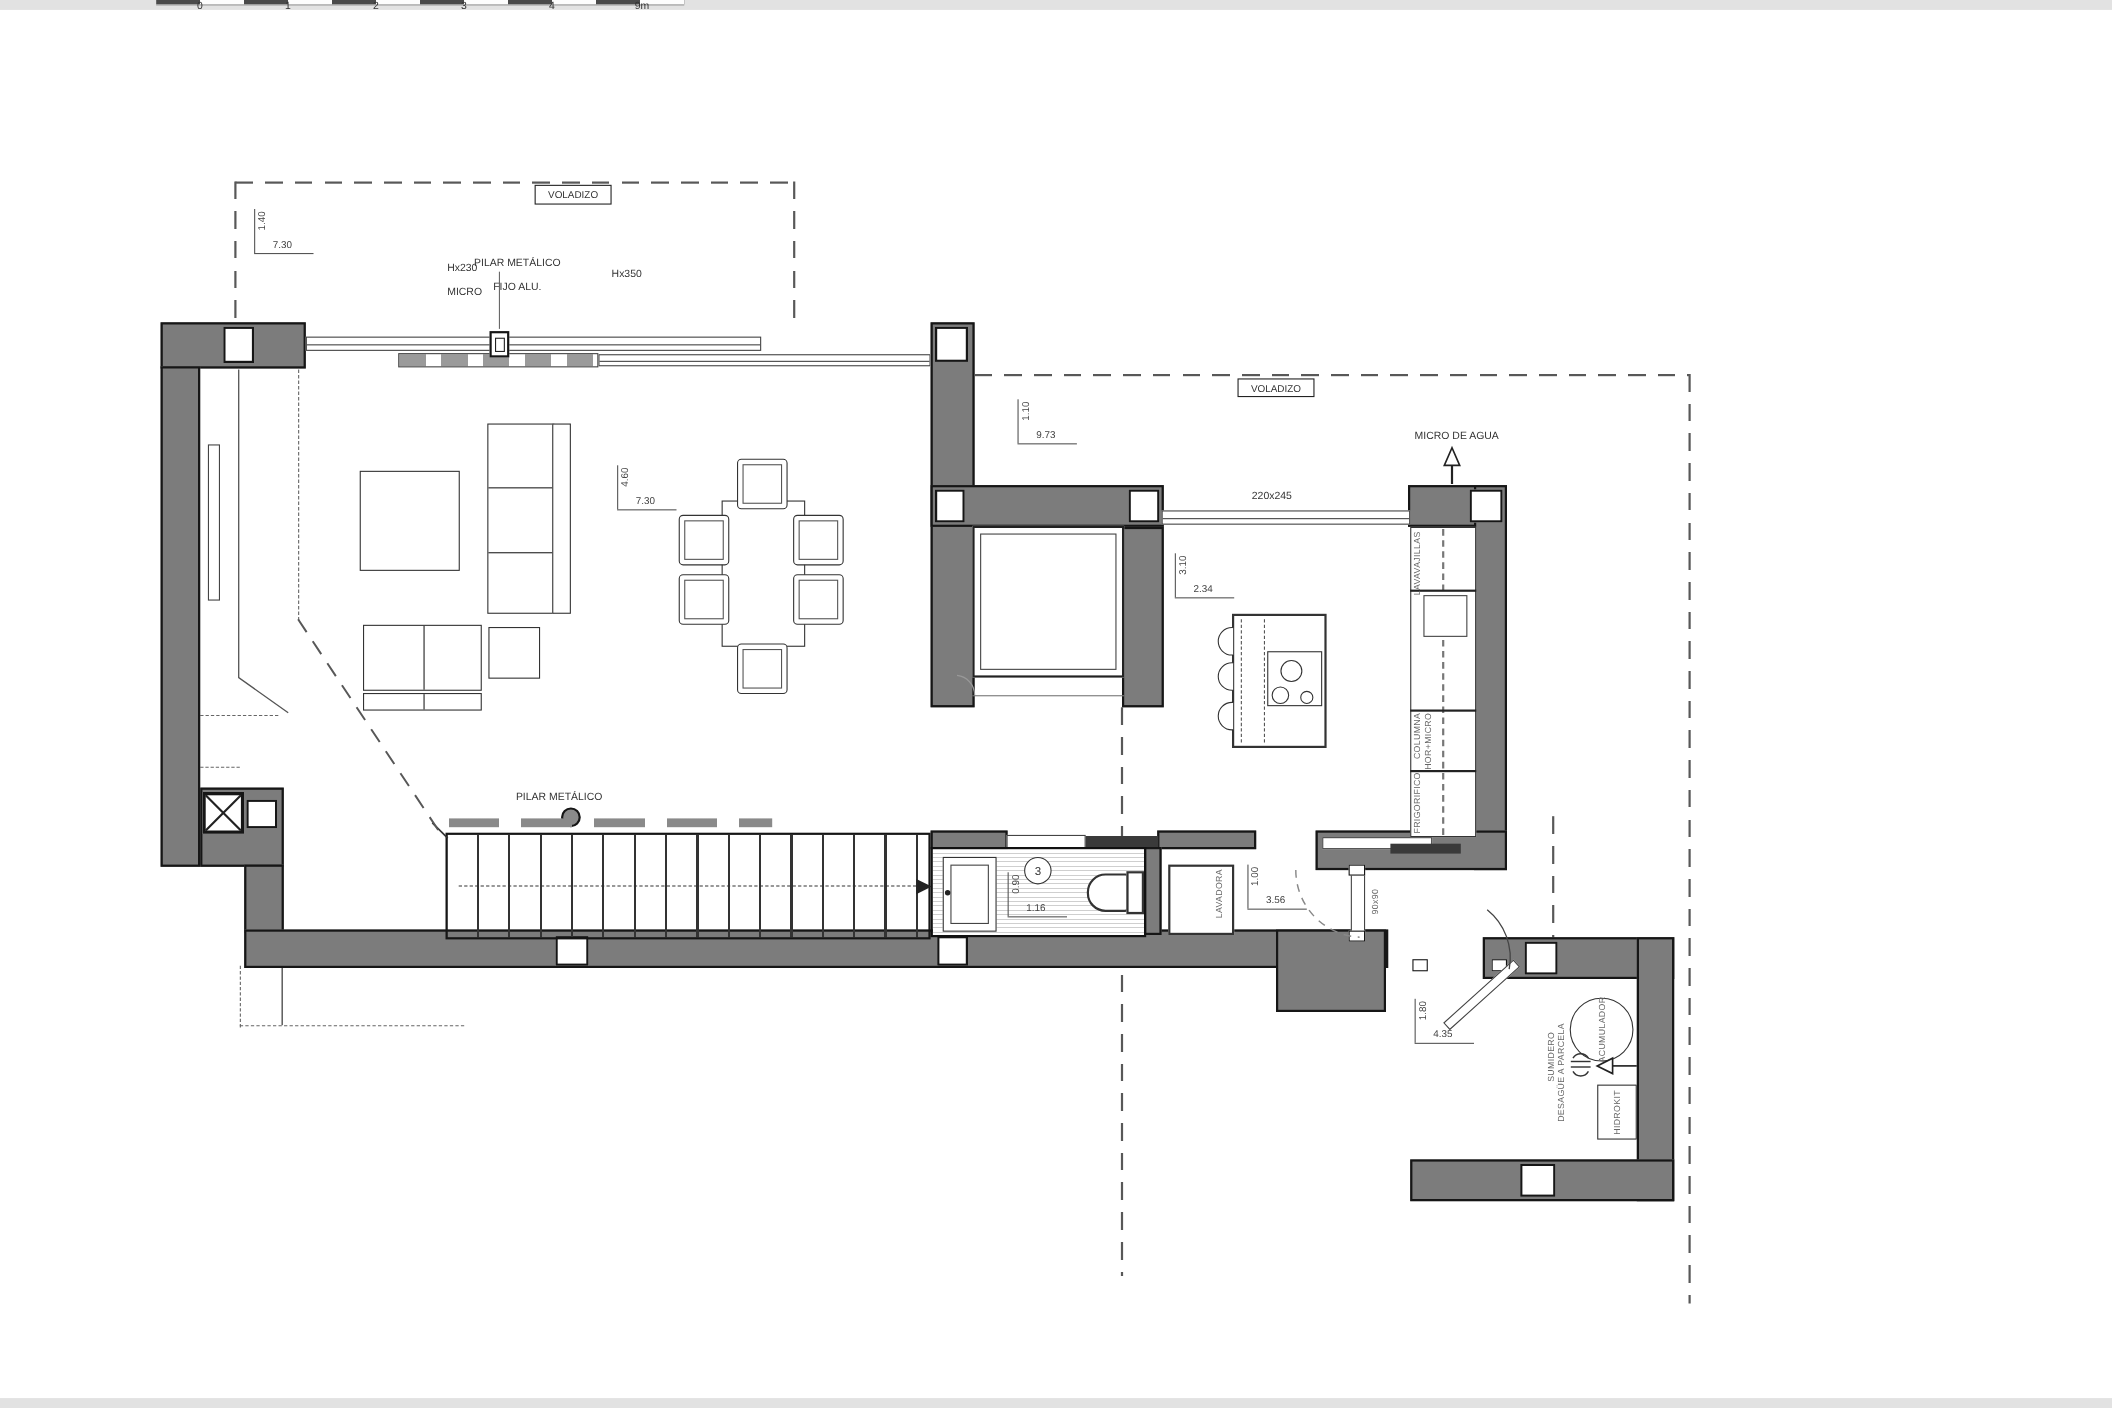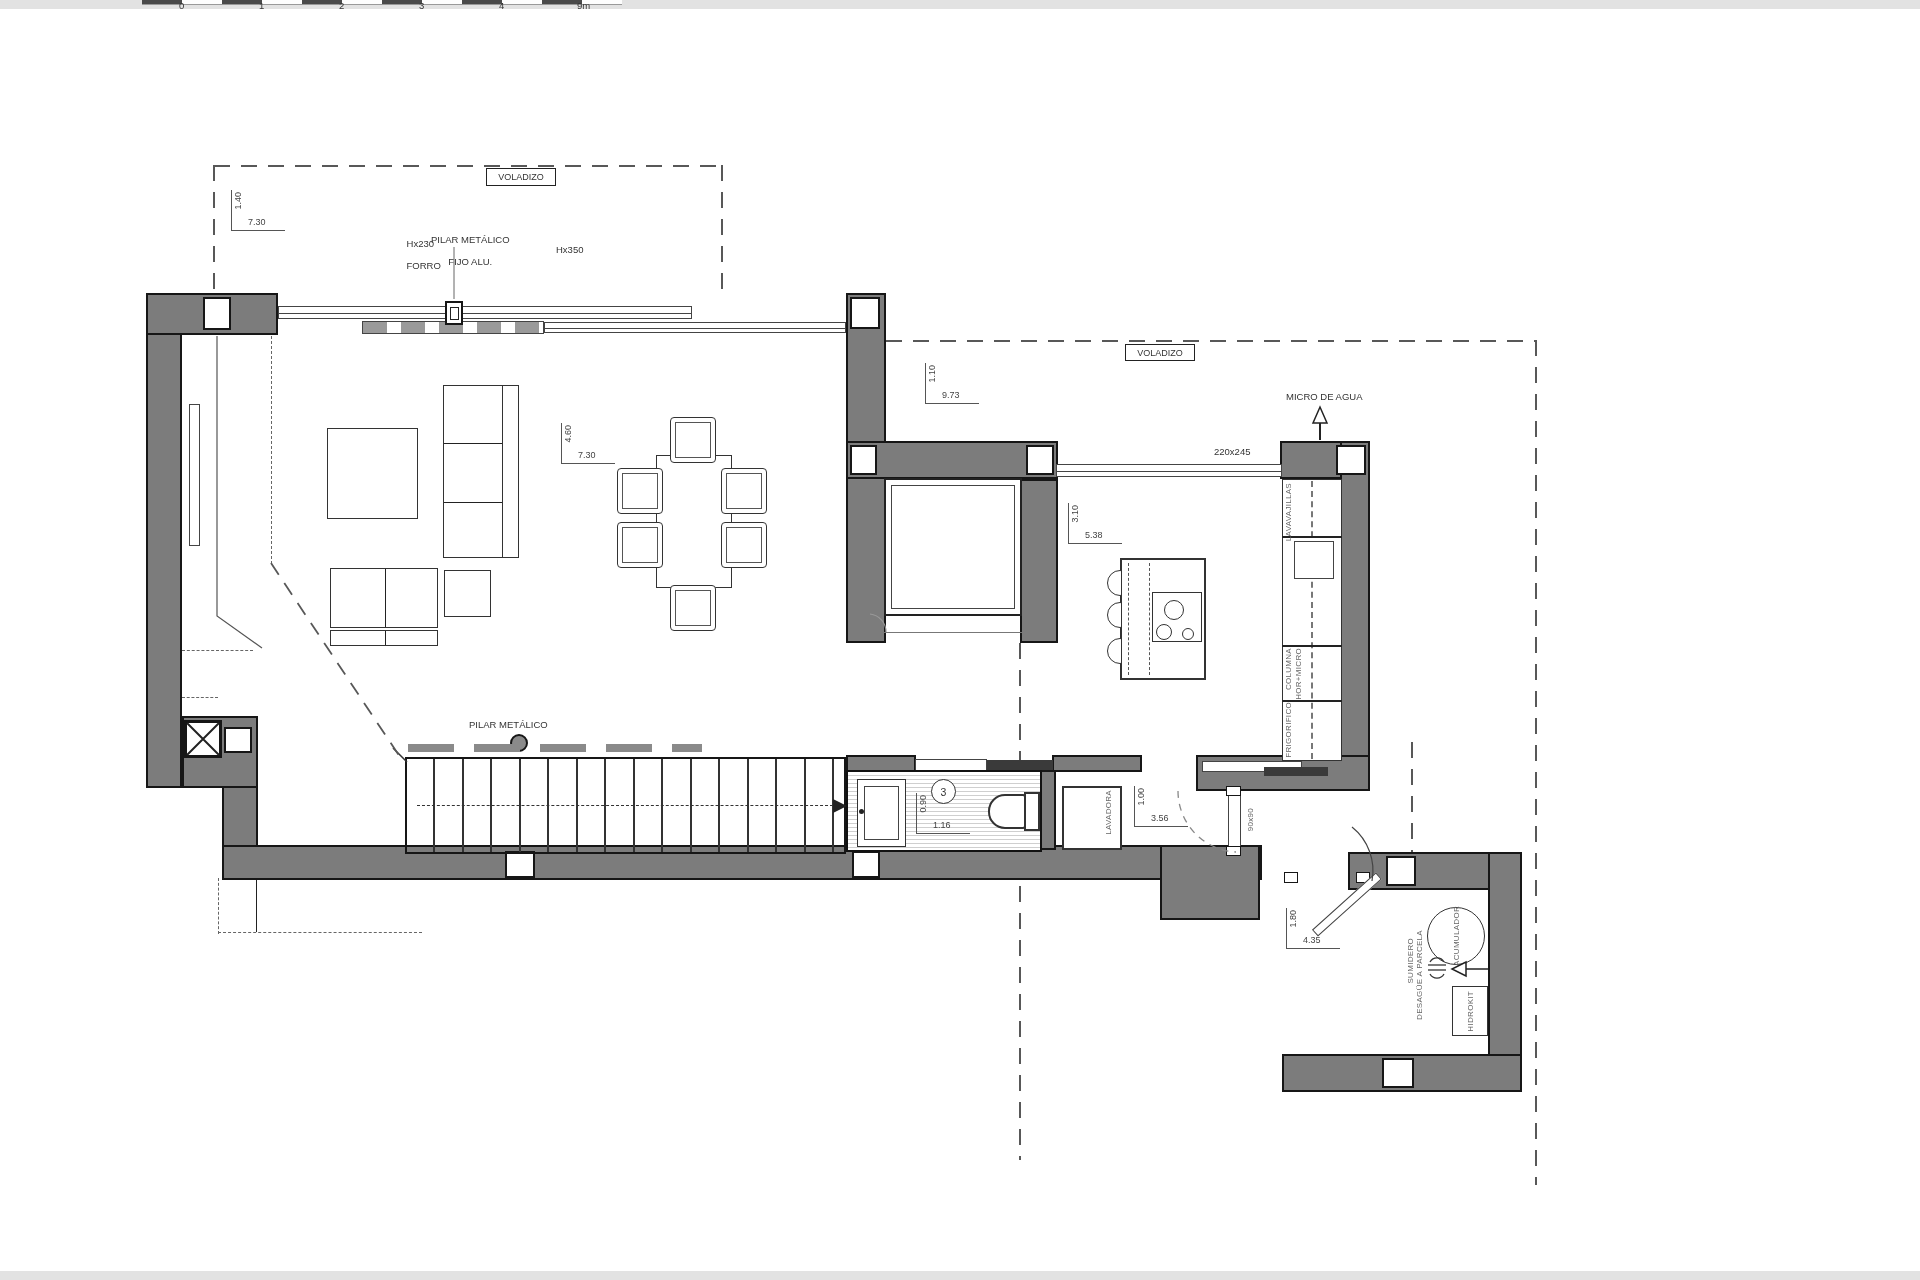--- a/index.html
+++ b/index.html
@@ -206,23 +206,23 @@
   <span class="vtxt" style="left:1415px;top:930px;">DESAGÜE A PARCELA</span>
   <div style="position:absolute;left:1452px;top:986px;width:36px;height:50px;border:1.5px solid #333;background:#fff;box-sizing:border-box;display:flex;align-items:center;justify-content:center;">
     <span class="vtxt" style="position:static;writing-mode:vertical-rl;transform:rotate(180deg);">HIDROKIT</span>
     </div>
 
   <div class="txt ctr" style="left:410px;top:224px;width:110px;">
     <span>PILAR METÁLICO</span><br>
     <span>FIJO ALU.</span></div>
   <div class="txt" style="left:396px;top:228px;">
     <span>Hx230</span><br>
-    <span>FORRO</span></div>
+    <span>MICRO</span></div>
   <span class="txt" style="left:556px;top:245px;">Hx350</span>
-  <span class="txt" style="left:1214px;top:447px;">220x245</span>
+  <span class="txt" style="left:1138px;top:447px;">220x245</span>
   <span class="txt" style="left:1286px;top:392px;">MICRO DE AGUA</span>
   <span class="txt" style="left:469px;top:720px;">PILAR METÁLICO</span>
 
   <div class="dim" style="left:231px;top:190px;">
     <i class="dvl"></i>
       <i class="dhl"></i>
     <span class="dvt">1.40</span>
     <span class="dht">7.30</span>
     </div>
   <div class="dim" style="left:925px;top:363px;">
@@ -234,21 +234,21 @@
   <div class="dim" style="left:561px;top:423px;">
     <i class="dvl"></i>
       <i class="dhl"></i>
     <span class="dvt">4.60</span>
     <span class="dht">7.30</span>
     </div>
   <div class="dim" style="left:1068px;top:503px;">
     <i class="dvl"></i>
       <i class="dhl"></i>
     <span class="dvt">3.10</span>
-    <span class="dht">5.38</span>
+    <span class="dht">2.34</span>
     </div>
   <div class="dim" style="left:916px;top:793px;">
     <i class="dvl"></i>
       <i class="dhl"></i>
     <span class="dvt">0.90</span>
     <span class="dht">1.16</span>
     </div>
   <div class="dim" style="left:1134px;top:786px;">
     <i class="dvl"></i>
       <i class="dhl"></i>

